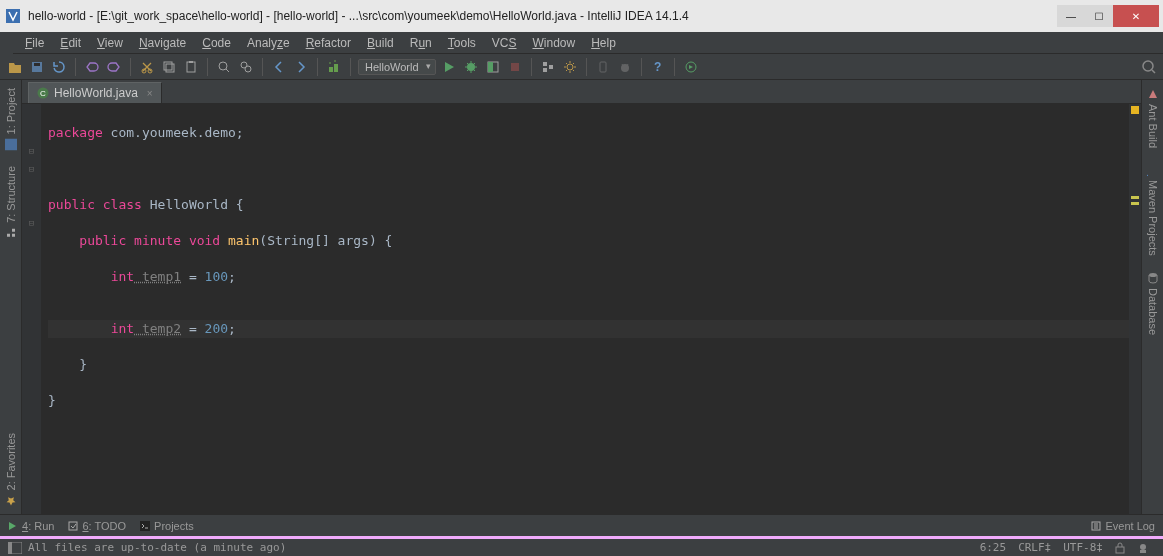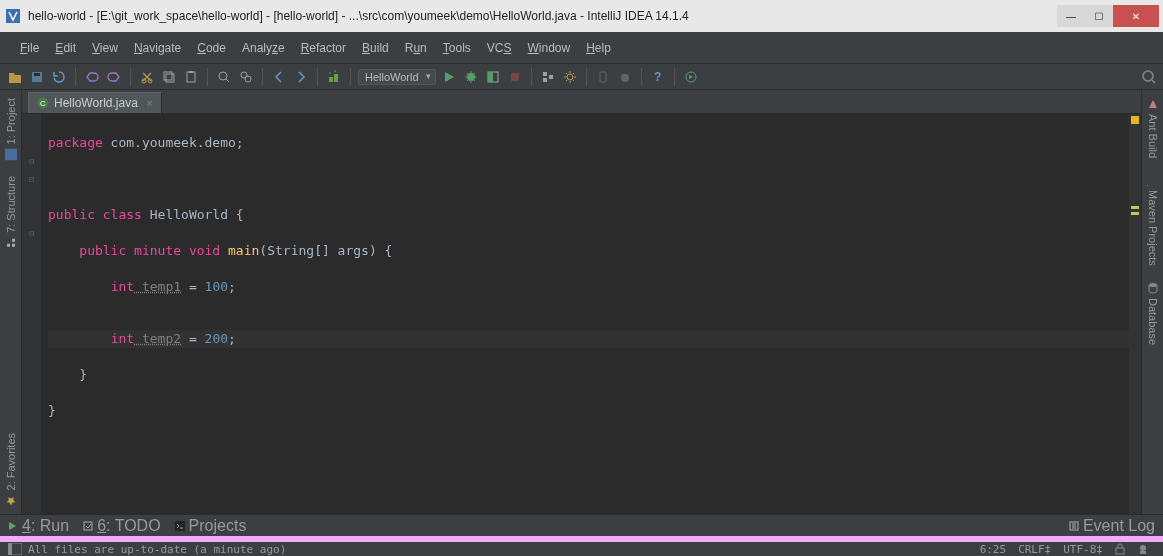--- a/index.html
+++ b/index.html
@@ -28,26 +28,27 @@
 .titlebar .logo { width: 18px; height: 18px; margin-right: 6px; display:flex; align-items:center; justify-content:center; }
 .titlebar .title { flex: 1; }
 .titlebar .win-controls { display: flex; gap: 0; }
 .titlebar .win-btn { width: 28px; height: 22px; display:flex; align-items:center; justify-content:center; cursor:pointer; font-size:10px;}
 .titlebar .win-close { background:#c75050; color:#fff; width:46px;}
 .titlebar .win-max { background:#d8d8d8;}
 .titlebar .win-min { background:#d8d8d8;}
 
 
 .menubar {
-  height: 32px;
+  height: 22px;
   background: #3c3f41;
   border-bottom: 1px solid #2b2b2b;
   display: flex;
   align-items: center;
-  padding-left: 12px;
+  padding-left: 4px;
+  margin-left: 13px;
 }
 .menubar .menu-item {
   padding: 2px 8px;
   color: #bbbbbb;
   cursor: pointer;
   font-size: 12px;
 }
 .menubar .menu-item .mn { text-decoration: underline; }
 
 
@@ -186,34 +187,34 @@
 .bottom-tabs {
   height: 22px;
   background: #3c3f41;
   border-top: 1px solid #2b2b2b;
   display: flex;
   align-items: center;
   padding: 0 8px;
   gap: 14px;
 }
 .bottom-tabs .btab {
-  font-size: 16px;
+  font-size: 11px;
   color: #999;
   cursor: pointer;
   display:flex;
   align-items:center;
   gap:4px;
 }
 .bottom-tabs .filler { flex:1; }
 
 
 .statusbar {
   height: 20px;
   background: #3c3f41;
-  border-top: 6px solid #f0abfc;
+  border-top: 3px solid #f0abfc;
   display: flex;
   align-items: center;
   padding: 0 8px;
   font-size: 11px;
   color: #999;
   font-family: "Consolas", monospace;
 }
 .statusbar .filler { flex:1; }
 .statusbar .sb-item { padding: 0 6px; cursor:pointer;}
 

